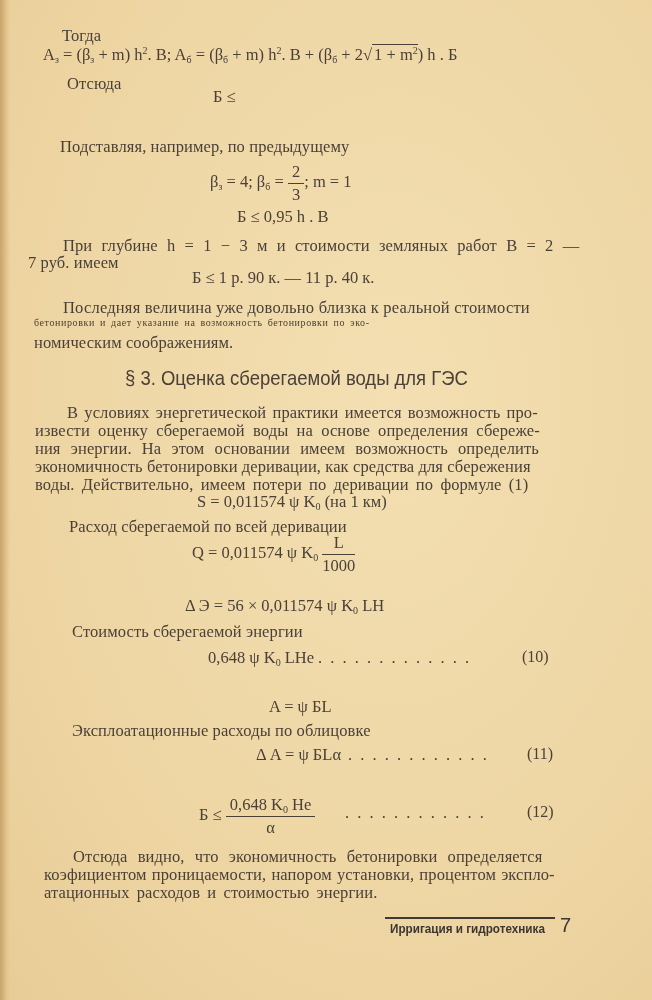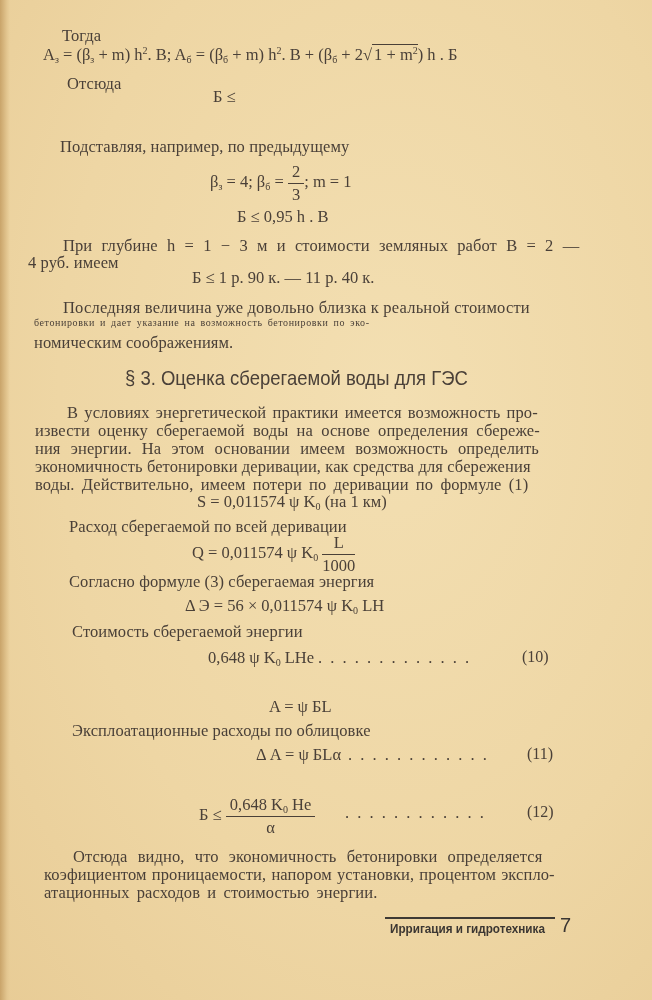--- a/index.html
+++ b/index.html
@@ -48,21 +48,21 @@
     <span>Б ≤</span>
   </div>
 
   <div class="abs txt" style="left:60px; top:137px;">Подставляя, например, по предыдущему</div>
   <div class="abs math" style="left:210px; top:162px;">
     β<sub>з</sub> = 4; β<sub>б</sub> = <span class="frac"><span class="num">2</span><span class="den">3</span></span>; m = 1
   </div>
   <div class="abs math" style="left:237px; top:207px;">Б ≤ 0,95 h . B</div>
 
   <div class="abs txt" style="left:63px; top:236px; word-spacing:5px;">При глубине h = 1 − 3 м и стоимости земляных работ B = 2 —</div>
-  <div class="abs txt" style="left:28px; top:253px;">4 руб. имеем</div>
+  <div class="abs txt" style="left:28px; top:253px;">7 руб. имеем</div>
   <div class="abs math" style="left:192px; top:268px;">Б ≤ 1 р. 90 к. — 11 р. 40 к.</div>
 
   <div class="abs txt" style="left:63px; top:298px; letter-spacing:0.2px;">Последняя величина уже довольно близка к реальной стоимости</div>
   <div class="abs small" style="left:34px; top:317px; word-spacing:2px;">бетонировки и дает указание на возможность бетонировки по эко-</div>
   <div class="abs txt" style="left:34px; top:333px;">номическим соображениям.</div>
 
   <div class="abs heading" style="left:125px; top:366px;">§ 3. Оценка сберегаемой воды для ГЭС</div>
 
   <div class="abs txt" style="left:67px; top:403px; word-spacing:2px;">В условиях энергетической практики имеется возможность про-</div>
   <div class="abs txt" style="left:35px; top:421px; word-spacing:4px;">извести оценку сберегаемой воды на основе определения сбереже-</div>
@@ -76,21 +76,20 @@
 
   <div class="abs txt" style="left:69px; top:517px;">Расход сберегаемой по всей деривации</div>
   <div class="abs math" style="left:192px; top:533px;">
     Q = 0,011574 ψ K<sub>0</sub>
     <span class="frac">
       <span class="num">L</span>
       <span class="den">1000</span>
     </span>
   </div>
 
-  <div class="abs txt" style="left:69px; top:572px;">Согласно формуле (3) сберегаемая энергия</div>
   <div class="abs math" style="left:185px; top:596px;font-family:Liberation Serif, serif;">
     Δ Э = 56 × 0,011574 ψ K<sub>0</sub> LH
   </div>
 
   <div class="abs txt" style="left:72px; top:622px;">Стоимость сберегаемой энергии</div>
   <div class="abs math" style="left:208px; top:648px;">
     0,648 ψ K<sub>0</sub> LHe
   </div>
   <div class="abs math" style="left:318px; top:648px; letter-spacing:2px;">. . . . . . . . . . . . .</div>
   <div class="abs eqnum" style="left:522px; top:648px;">(10)</div>

